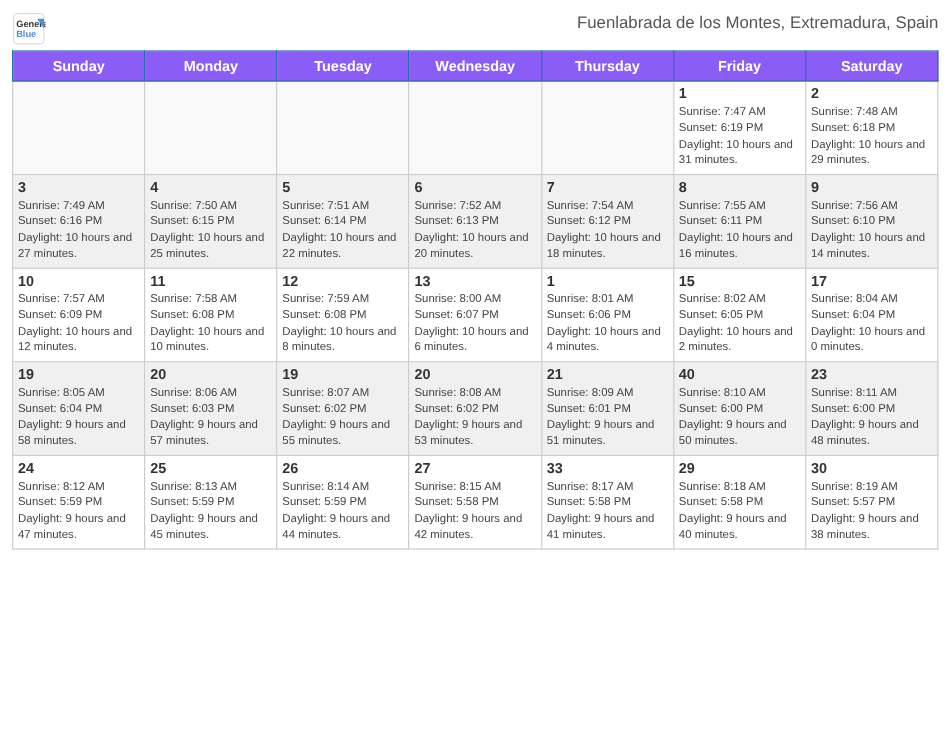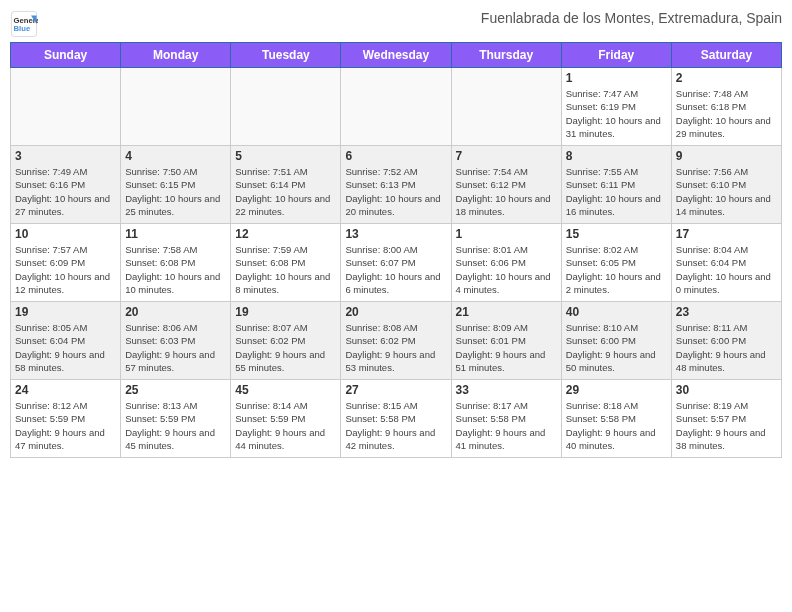--- a/index.html
+++ b/index.html
@@ -216,21 +216,21 @@
       <tr>
         <td>
           <span class="day-num">24</span>
           <div class="day-info">Sunrise: 8:12 AM<br>Sunset: 5:59 PM<br>Daylight: 9 hours and 47 minutes.</div>
         </td>
         <td>
           <span class="day-num">25</span>
           <div class="day-info">Sunrise: 8:13 AM<br>Sunset: 5:59 PM<br>Daylight: 9 hours and 45 minutes.</div>
         </td>
         <td>
-          <span class="day-num">45</span>
+          <span class="day-num">26</span>
           <div class="day-info">Sunrise: 8:14 AM<br>Sunset: 5:59 PM<br>Daylight: 9 hours and 44 minutes.</div>
         </td>
         <td>
           <span class="day-num">27</span>
           <div class="day-info">Sunrise: 8:15 AM<br>Sunset: 5:58 PM<br>Daylight: 9 hours and 42 minutes.</div>
         </td>
         <td>
           <span class="day-num">33</span>
           <div class="day-info">Sunrise: 8:17 AM<br>Sunset: 5:58 PM<br>Daylight: 9 hours and 41 minutes.</div>
         </td>

